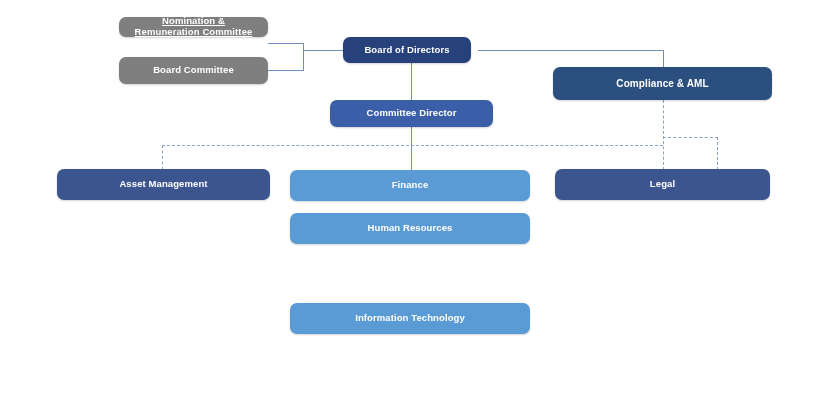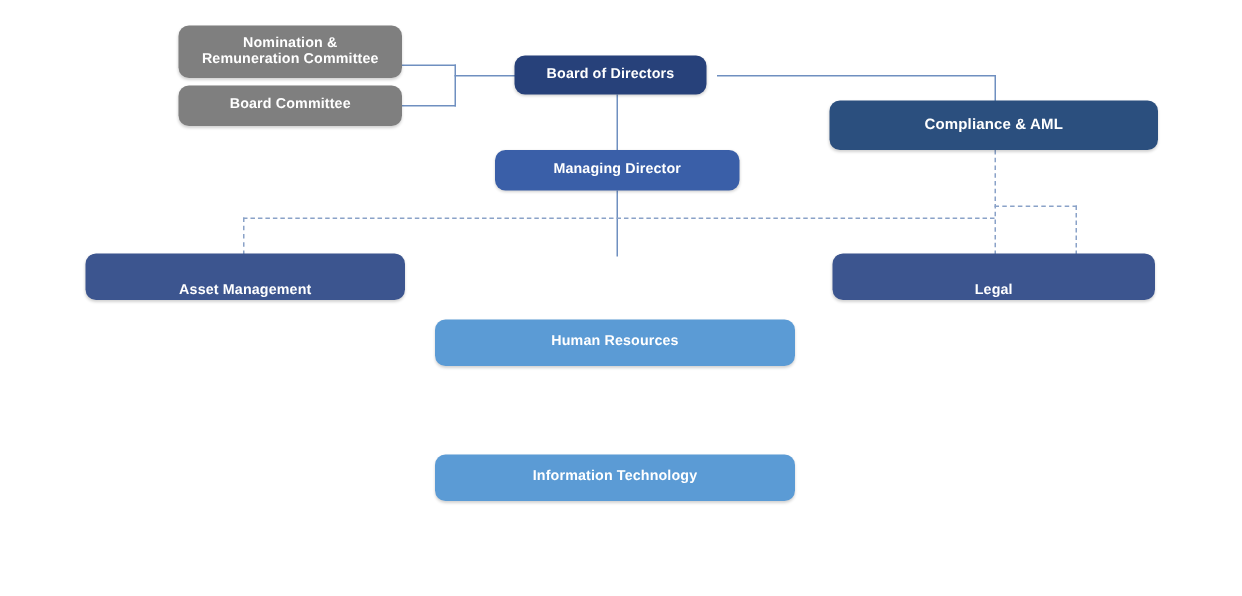--- a/index.html
+++ b/index.html
@@ -38,21 +38,21 @@
   .node-label {
     display: block;
     padding: 0 6px;
     white-space: pre-line;
   }
 
   .tone-gray      { background: #7f7f7f; }
   .tone-navy      { background: #27417a; }
   .tone-mid       { background: #3a5fa8; }
   .tone-deepblue  { background: #2b4f7e; }
-  .tone-steel     { background: #3c558f; align-items: flex-end; }
+  .tone-steel     { background: #3c558f; }
   .tone-light     { background: #5b9bd5; }
 
   
   .conn {
     position: absolute;
     z-index: 1;
   }
   .solid-h {
     height: 0;
     border-top: 1px solid #6f8fc0;
@@ -94,45 +94,48 @@
   <div class="conn dash-h" style="left:162px; top:145px; width:501px;"></div>
 
   <div class="conn dash-v" style="left:162px; top:145px; height:25px;"></div>
 
   <div class="conn dash-v" style="left:663px; top:100px; height:70px;"></div>
 
   <div class="conn dash-h" style="left:663px; top:137px; width:55px;"></div>
 
   <div class="conn dash-v" style="left:717px; top:137px; height:33px;"></div>
 
-  <div class="node tone-gray" style="left:119px; top:17px; width:149px; height:35px; font-size:9.5px;">
+  <div class="node tone-gray" style="left:119px; top:17px; width:149px; height:20px; font-size:9.5px;text-decoration:underline;">
     <span class="node-label">Nomination &amp;
 Remuneration Committee</span>
   </div>
 
   <div class="node tone-gray" style="left:119px; top:57px; width:149px; height:27px; font-size:9.5px;">
     <span class="node-label">Board Committee</span>
   </div>
 
   <div class="node tone-navy" style="left:343px; top:37px; width:128px; height:26px; font-size:9.5px;">
     <span class="node-label">Board of Directors</span>
   </div>
 
   <div class="node tone-mid" style="left:330px; top:100px; width:163px; height:27px; font-size:9.5px;">
-    <span class="node-label">Managing Director</span>
+    <span class="node-label">Committee Director</span>
   </div>
 
   <div class="node tone-deepblue" style="left:553px; top:67px; width:219px; height:33px; font-size:10px;">
     <span class="node-label">Compliance &amp; AML</span>
   </div>
 
   <div class="node tone-steel" style="left:57px; top:169px; width:213px; height:31px; font-size:9.5px;">
     <span class="node-label">Asset Management</span>
   </div>
 
+  <div class="node tone-light" style="left:290px; top:170px; width:240px; height:31px; font-size:9.5px;">
+    <span class="node-label">Finance</span>
+  </div>
 
   <div class="node tone-steel" style="left:555px; top:169px; width:215px; height:31px; font-size:9.5px;">
     <span class="node-label">Legal</span>
   </div>
 
   <div class="node tone-light" style="left:290px; top:213px; width:240px; height:31px; font-size:9.5px;">
     <span class="node-label">Human Resources</span>
   </div>
 
 

